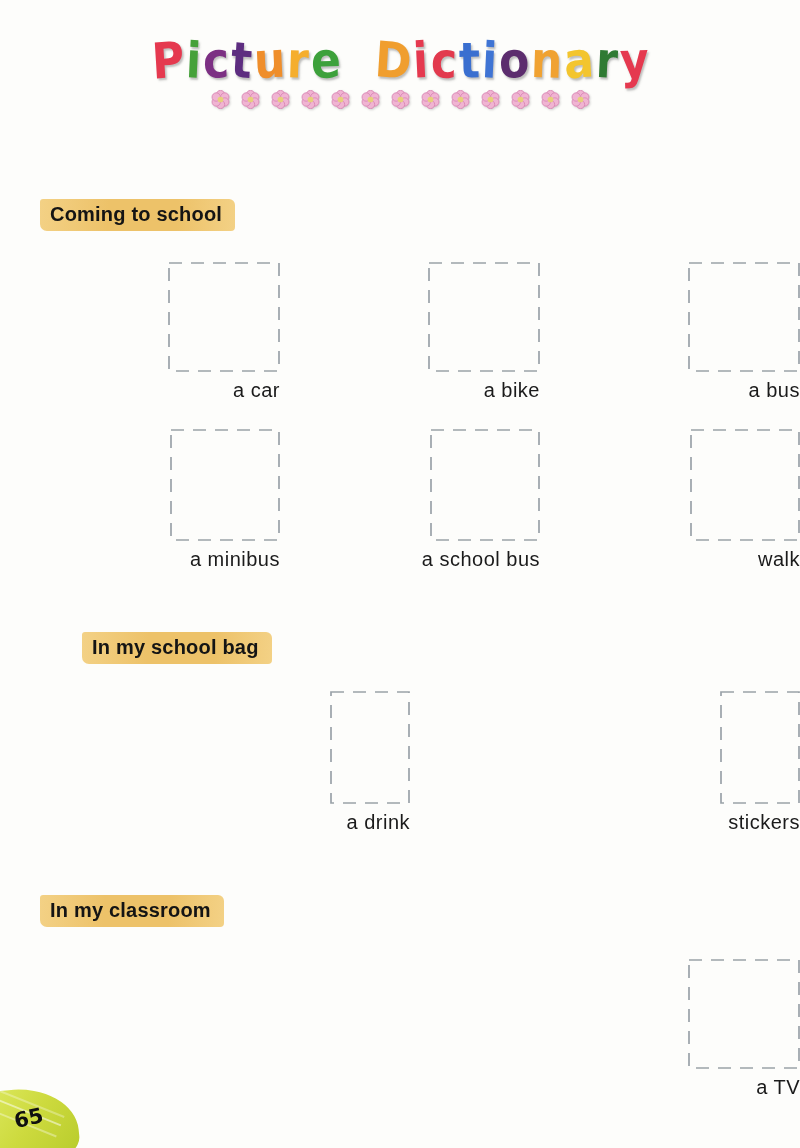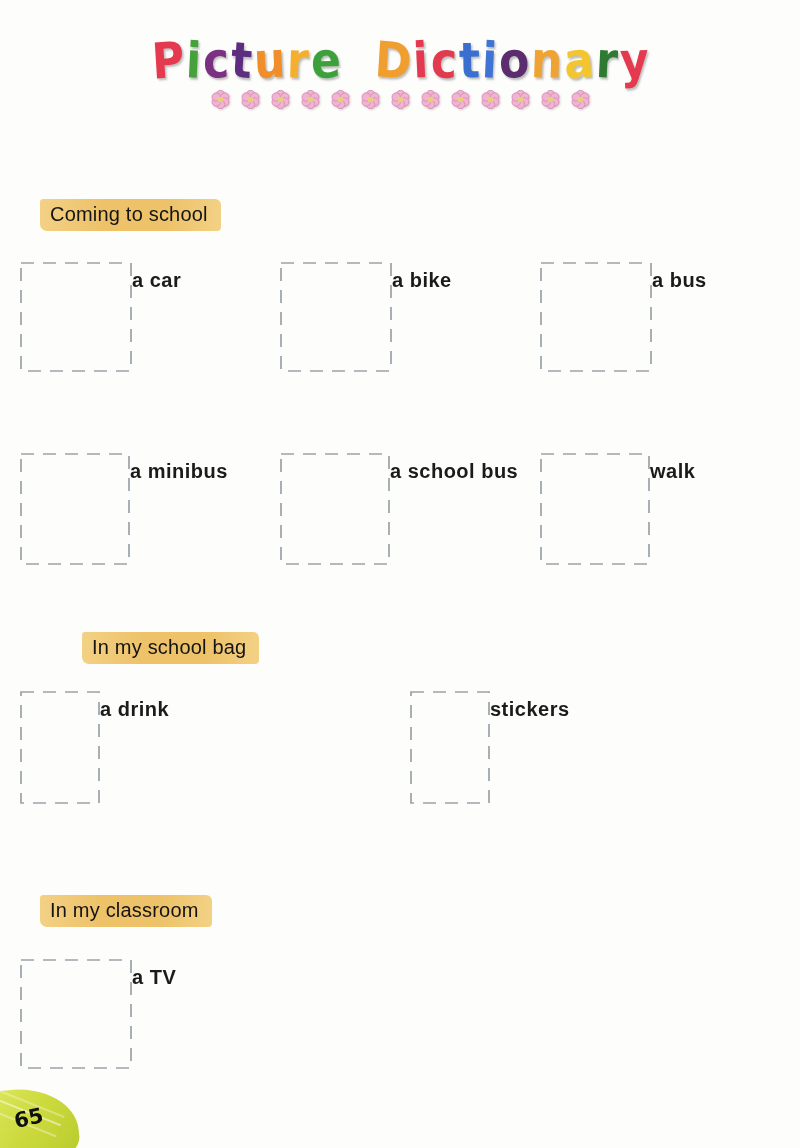--- a/index.html
+++ b/index.html
@@ -33,46 +33,46 @@
   .flower-row{
     position:absolute; top:90px; left:0; right:0;
     display:flex; justify-content:center; gap:11px;
   }
   .flower{width:19px;height:19px;display:inline-block;
     filter:drop-shadow(1px 1.5px 1px rgba(140,140,140,.4));}
 
   
   .heading{
     position:absolute; left:40px;
-    font-weight:normal; font-size:20px; color:#141414;
+    font-weight:bold; font-size:20px; color:#141414;
     padding:4px 13px 5px 10px;
     background:linear-gradient(93deg, var(--highlight-light) 0%, var(--highlight) 35%, var(--highlight) 70%, var(--highlight-light) 100%);
     border-radius:3px 6px 4px 7px;
     letter-spacing:.2px;
   }
   .heading-1{top:199px;}
   .heading-2{top:632px;margin-left:42px;}
   .heading-3{top:895px;}
 
   
   .item-row{
     position:absolute; left:20px; width:780px;
     display:flex;
   }
-  .cell{flex:1; display:flex; flex-direction:row; align-items:flex-start;font-weight:bold;}
+  .cell{flex:1; display:flex; flex-direction:column; align-items:flex-end;}
   .pbox{position:relative;}
   .pbox svg{display:block;}
   .plabel{
     margin-top:7px;
     font-size:20px; color:var(--label-text);
     letter-spacing:.5px;
     white-space:nowrap;
   }
   .row-s0-r0{top:262px;}
-  .row-s0-r1{top:453px;}
+  .row-s0-r1{top:429px;}
   .row-s1-r0{top:691px;}
   .row-s2-r0{top:959px;}
 
   
   .leaf{
     position:absolute; left:-16px; top:1088px;
     width:94px; height:76px;
     background:linear-gradient(130deg, var(--leaf-light) 0%, var(--leaf-green) 48%, var(--leaf-green-dark) 100%);
     border-radius:18% 80% 45% 65% / 40% 70% 35% 75%;
     transform:rotate(-6deg);

